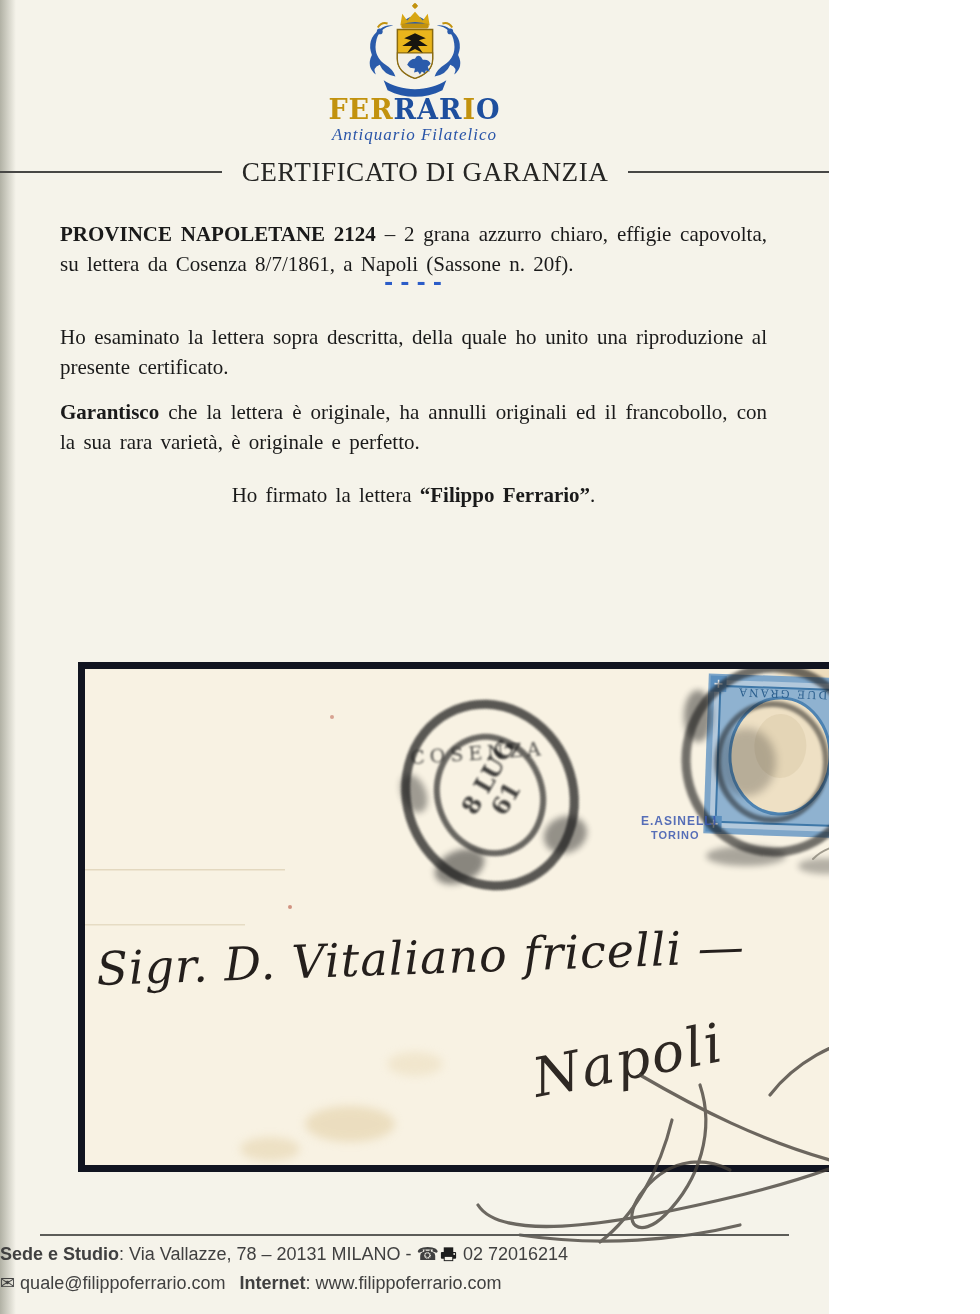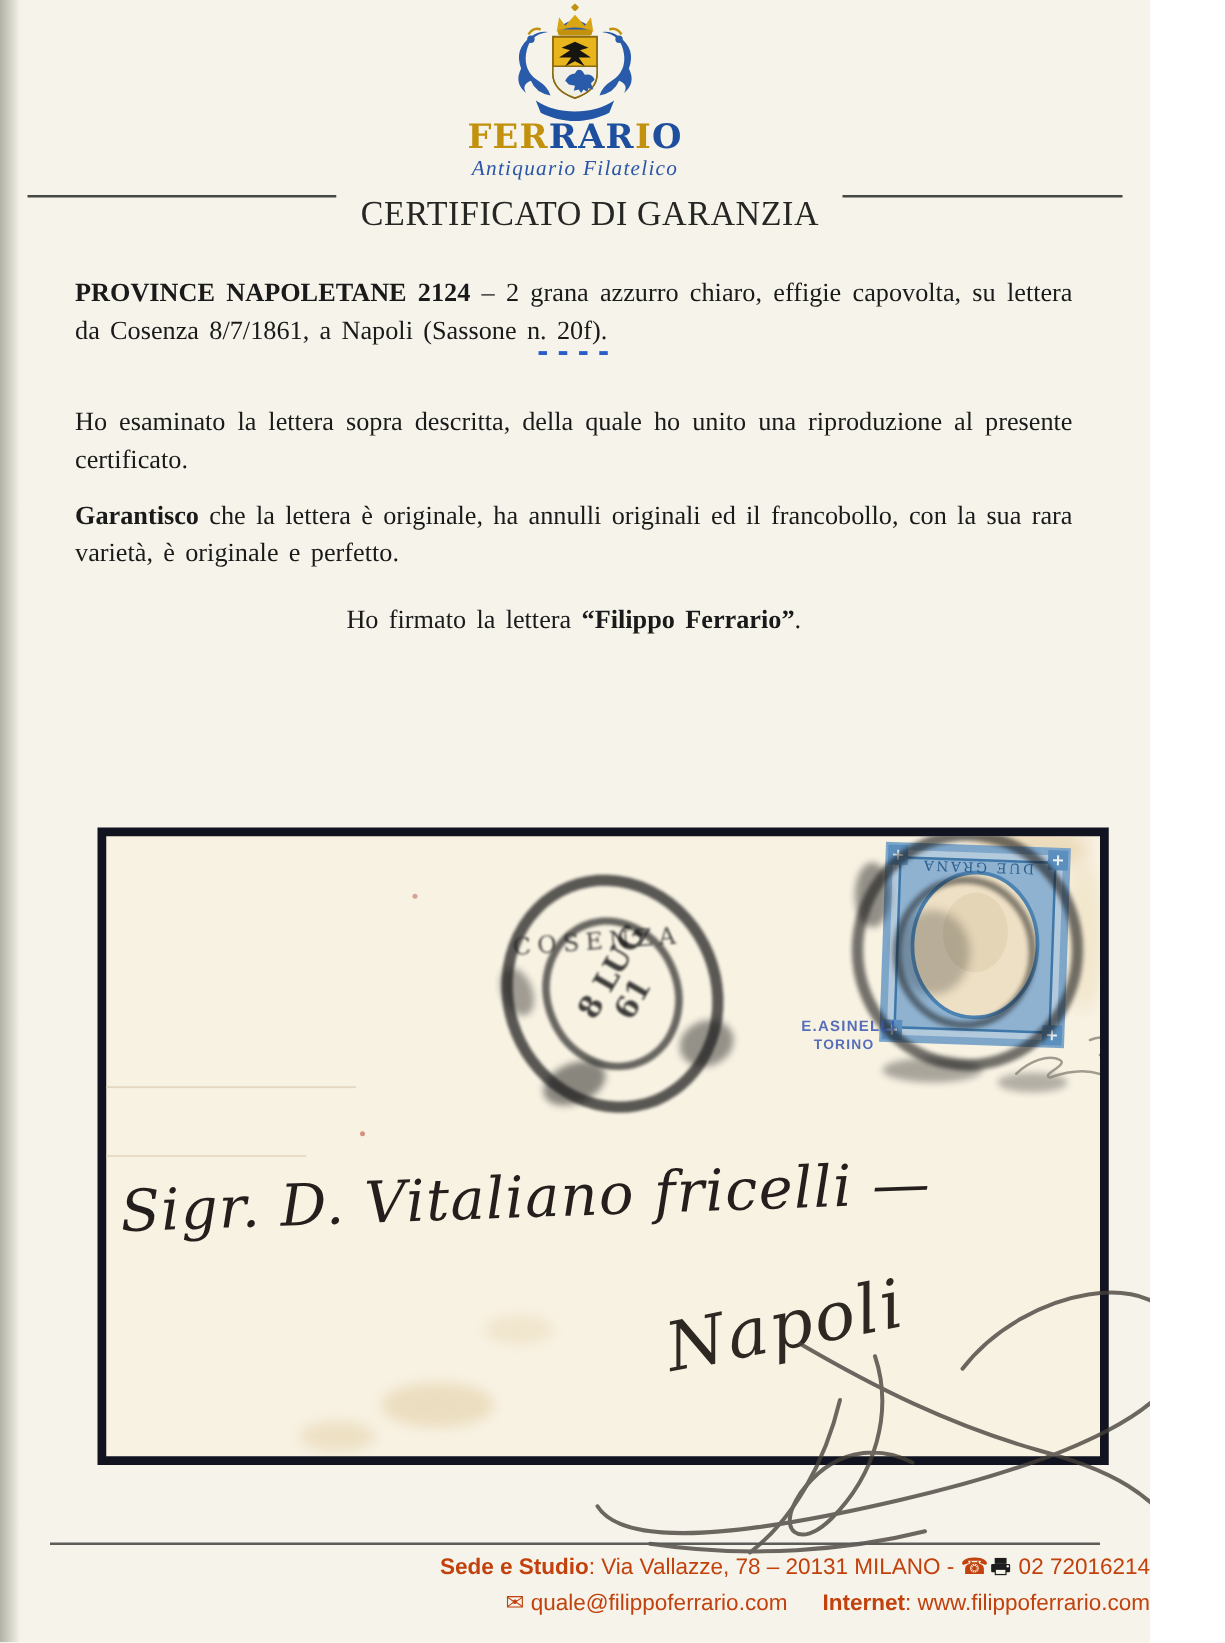--- a/index.html
+++ b/index.html
@@ -1,17 +1,17 @@
 <!DOCTYPE html>
 <html><head>
 <meta charset="utf-8">
 <style>
   html,body{margin:0;padding:0;}
   .page{
-    position:relative;width:920px;height:1314px;overflow:hidden;
+    position:relative;width:829px;height:1314px;overflow:hidden;
     background:#f5f3ea;
     font-family:"Liberation Serif", serif;color:#1a1a1a;
   }
   .scan-edge{
     position:absolute;left:0;top:0;bottom:0;width:16px;
     background:linear-gradient(90deg, rgba(110,112,96,.5), rgba(110,112,96,0));
     pointer-events:none;
   }
   
   .logo{position:absolute;top:2px;left:0;right:0;text-align:center;}
@@ -20,21 +20,21 @@
     font-family:"DejaVu Serif", serif;font-weight:bold;
     font-size:27px;letter-spacing:1px;line-height:1;margin-top:-2px;
   }
   .tagline{
     font-family:Liberation Serif, serif;font-style:italic;
     font-size:17px;color:#2a55a8;margin-top:2px;letter-spacing:1px;
   }
   
   .titlerow{
     position:absolute;top:156px;left:0;width:100%;
-    display:flex;align-items:flex-start;justify-content:center;gap:14px;
+    display:flex;align-items:center;justify-content:center;gap:14px;
   }
   .titlerow .rule{height:2px;background:#474745;}
   .rule.left{width:247px;}
   .rule.right{width:224px;}
   .titlerow h1{
     margin:0;font-size:28px;font-weight:normal;letter-spacing:.5px;
     color:#262624;white-space:nowrap;transform:scaleX(.97);
   }
   
   .bodypar{
@@ -58,28 +58,28 @@
     margin:0;
   }
   .photo svg{display:block;}
   .overlay{
     position:absolute;left:0;top:0;width:980px;height:1314px;
     pointer-events:none;
   }
   
   .footer-rule{position:absolute;left:40px;right:40px;top:1234px;height:2px;background:#5c5c58;}
   .fline{
-    position:absolute;left:0;width:100%;text-align:right;margin:0;
-    font-family:"Liberation Sans", sans-serif;font-size:18px;color:#c2410c;
+    position:absolute;left:0;width:100%;text-align:left;margin:0;
+    font-family:"Liberation Sans", sans-serif;font-size:18px;color:#404040;
   }
   .f1{top:1243px;}
   .f2{top:1272px;}
   .fline .icon{font-family:"DejaVu Sans", sans-serif;font-size:18px;}
   .fline svg{vertical-align:-2px;}
-  .f2 strong{margin-left:28px;}
+  .f2 strong{margin-left:14px;}
   .hand{font-family:"DejaVu Serif", serif;font-style:italic;}
 </style>
 </head>
 <body>
 
 <div class="page">
   <div class="scan-edge"></div>
 
   <header class="logo">
     <svg class="crest" width="118" height="96" viewBox="0 0 120 98">

